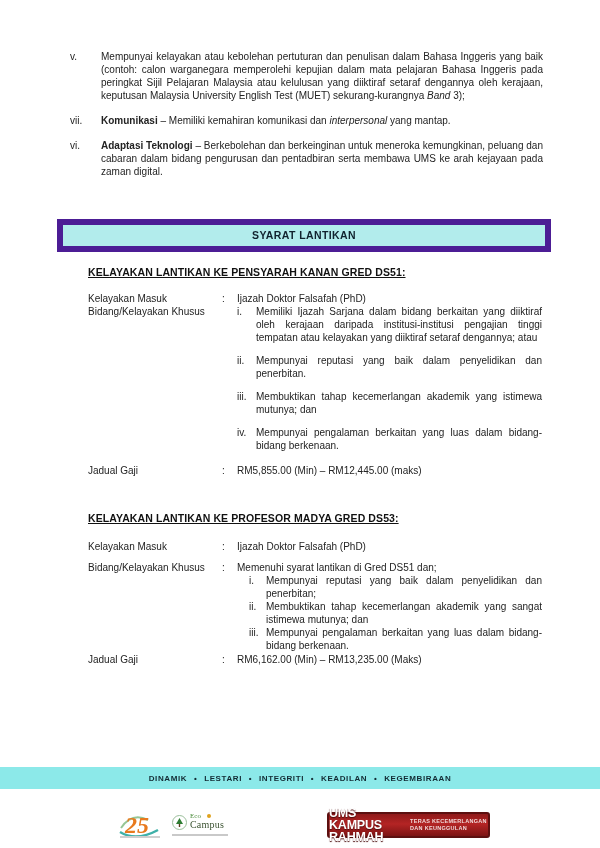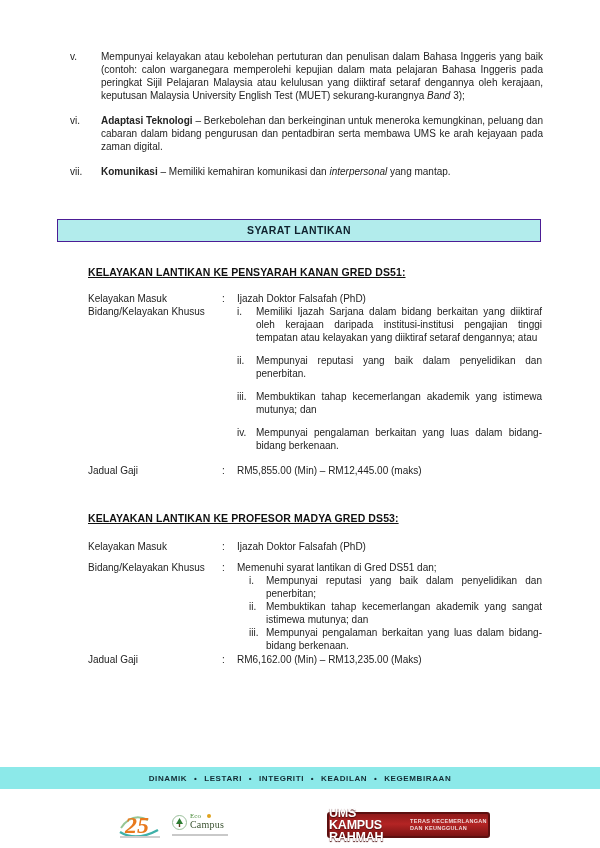--- a/index.html
+++ b/index.html
@@ -16,21 +16,21 @@
 
   
   .intro{position:absolute;left:70px;top:50px;width:473px;}
   .li{display:flex;margin-bottom:12px;}
   .li .num{flex:none;width:31px;}
   .li .txt{flex:1;}
 
   
   .banner{
     position:absolute;left:57px;top:219px;width:482px;height:21px;
-    background:#b2ecec;border:1px solid #4c1d95;
+    background:#b2ecec;border:6px solid #4c1d95;
     display:flex;align-items:center;justify-content:center;
     font-weight:700;font-size:10.5px;color:#10222e;letter-spacing:.4px;
   }
 
   
   .sec-h{
     position:absolute;left:88px;font-weight:700;font-size:10.5px;
     color:#111;text-decoration:underline;letter-spacing:.1px;
   }
   .sec-h.h1{top:266px;}
@@ -95,26 +95,26 @@
 <body>
 
 <div class="doc">
 
   <div class="intro">
     <div class="li">
       <span class="num">v.</span>
       <p class="txt just"><span>Mempunyai kelayakan atau kebolehan pertuturan dan penulisan dalam Bahasa Inggeris yang baik (contoh: calon warganegara memperolehi kepujian dalam mata pelajaran Bahasa Inggeris pada peringkat Sijil Pelajaran Malaysia atau kelulusan yang diiktiraf setaraf dengannya oleh kerajaan, keputusan Malaysia University English Test (MUET) sekurang-kurangnya </span><i>Band</i><span> 3);</span></p>
     </div>
     <div class="li">
+      <span class="num">vii.</span>
+      <p class="txt"><b>Komunikasi</b><span> – Memiliki kemahiran komunikasi dan </span><i>interpersonal</i><span> yang mantap.</span></p>
+    </div>
+    <div class="li">
       <span class="num">vi.</span>
       <p class="txt just"><b>Adaptasi Teknologi</b><span> – Berkebolehan dan berkeinginan untuk meneroka kemungkinan, peluang dan cabaran dalam bidang pengurusan dan pentadbiran serta membawa UMS ke arah kejayaan pada zaman digital.</span></p>
-    </div>
-    <div class="li">
-      <span class="num">vii.</span>
-      <p class="txt"><b>Komunikasi</b><span> – Memiliki kemahiran komunikasi dan </span><i>interpersonal</i><span> yang mantap.</span></p>
     </div>
   </div>
 
   <div class="banner">
     <span>SYARAT LANTIKAN</span>
   </div>
 
   <div class="sec-h h1">KELAYAKAN LANTIKAN KE PENSYARAH KANAN GRED DS51:</div>
 
   <div class="sbody s1">

